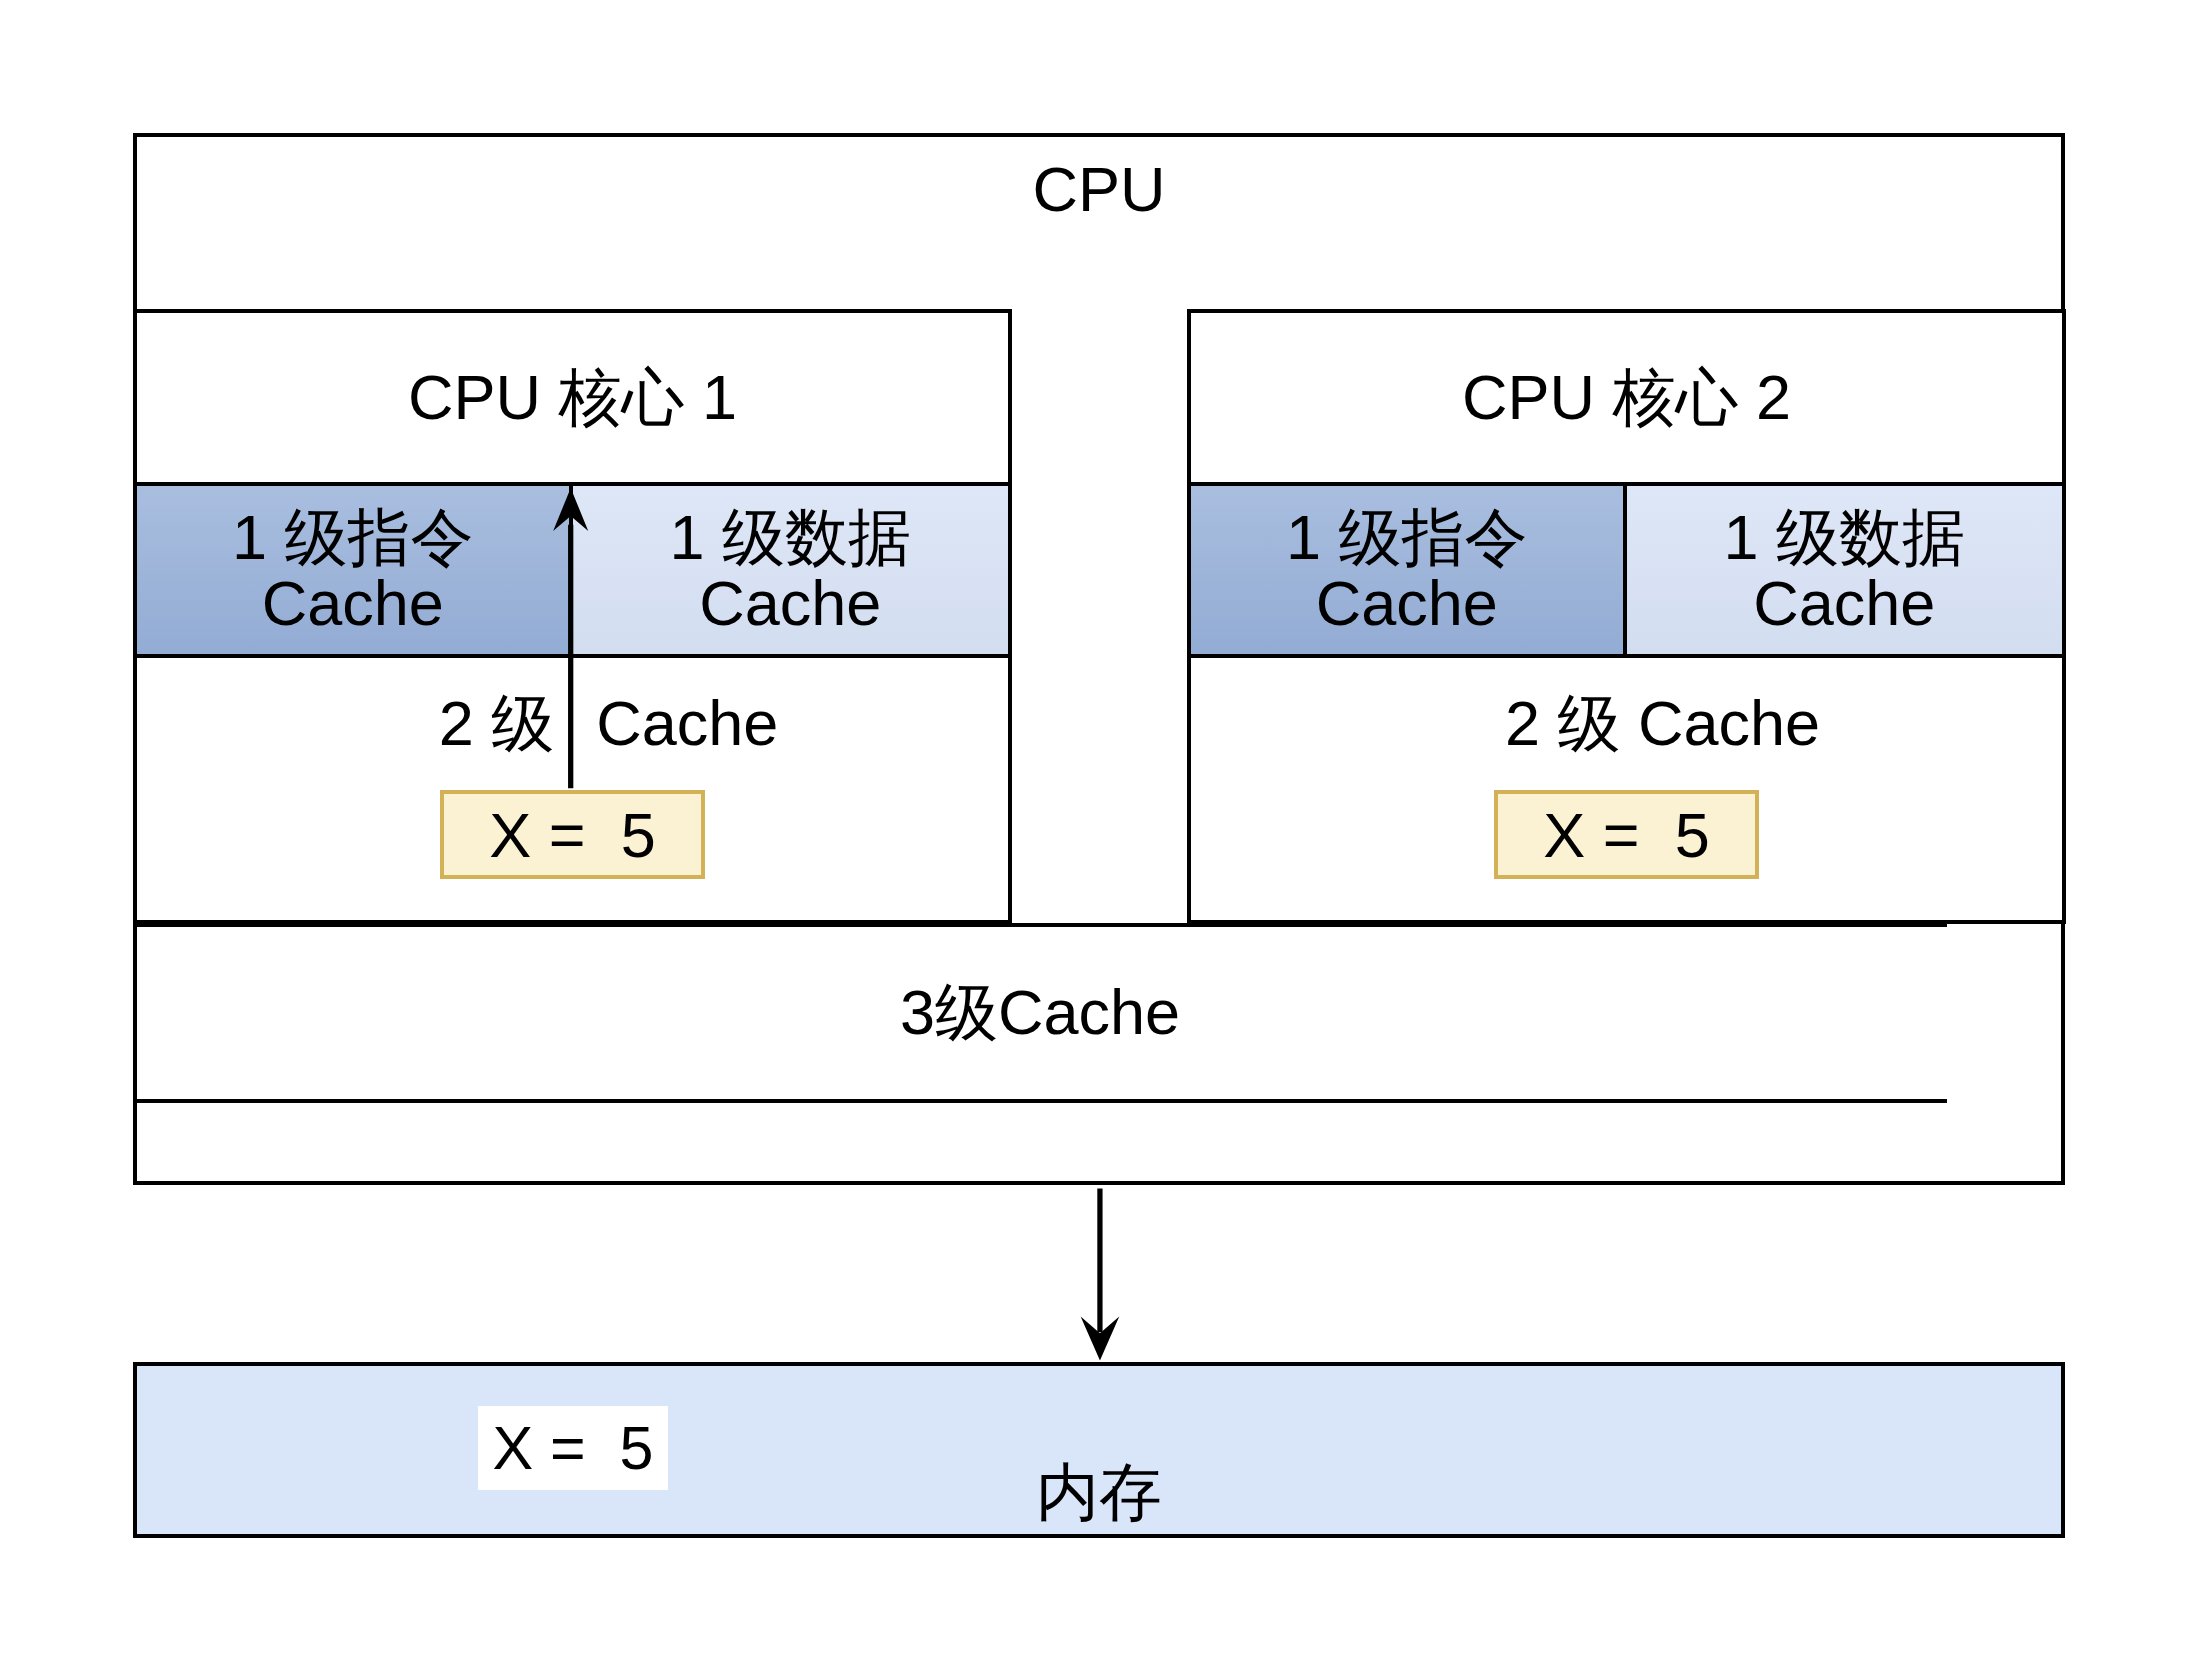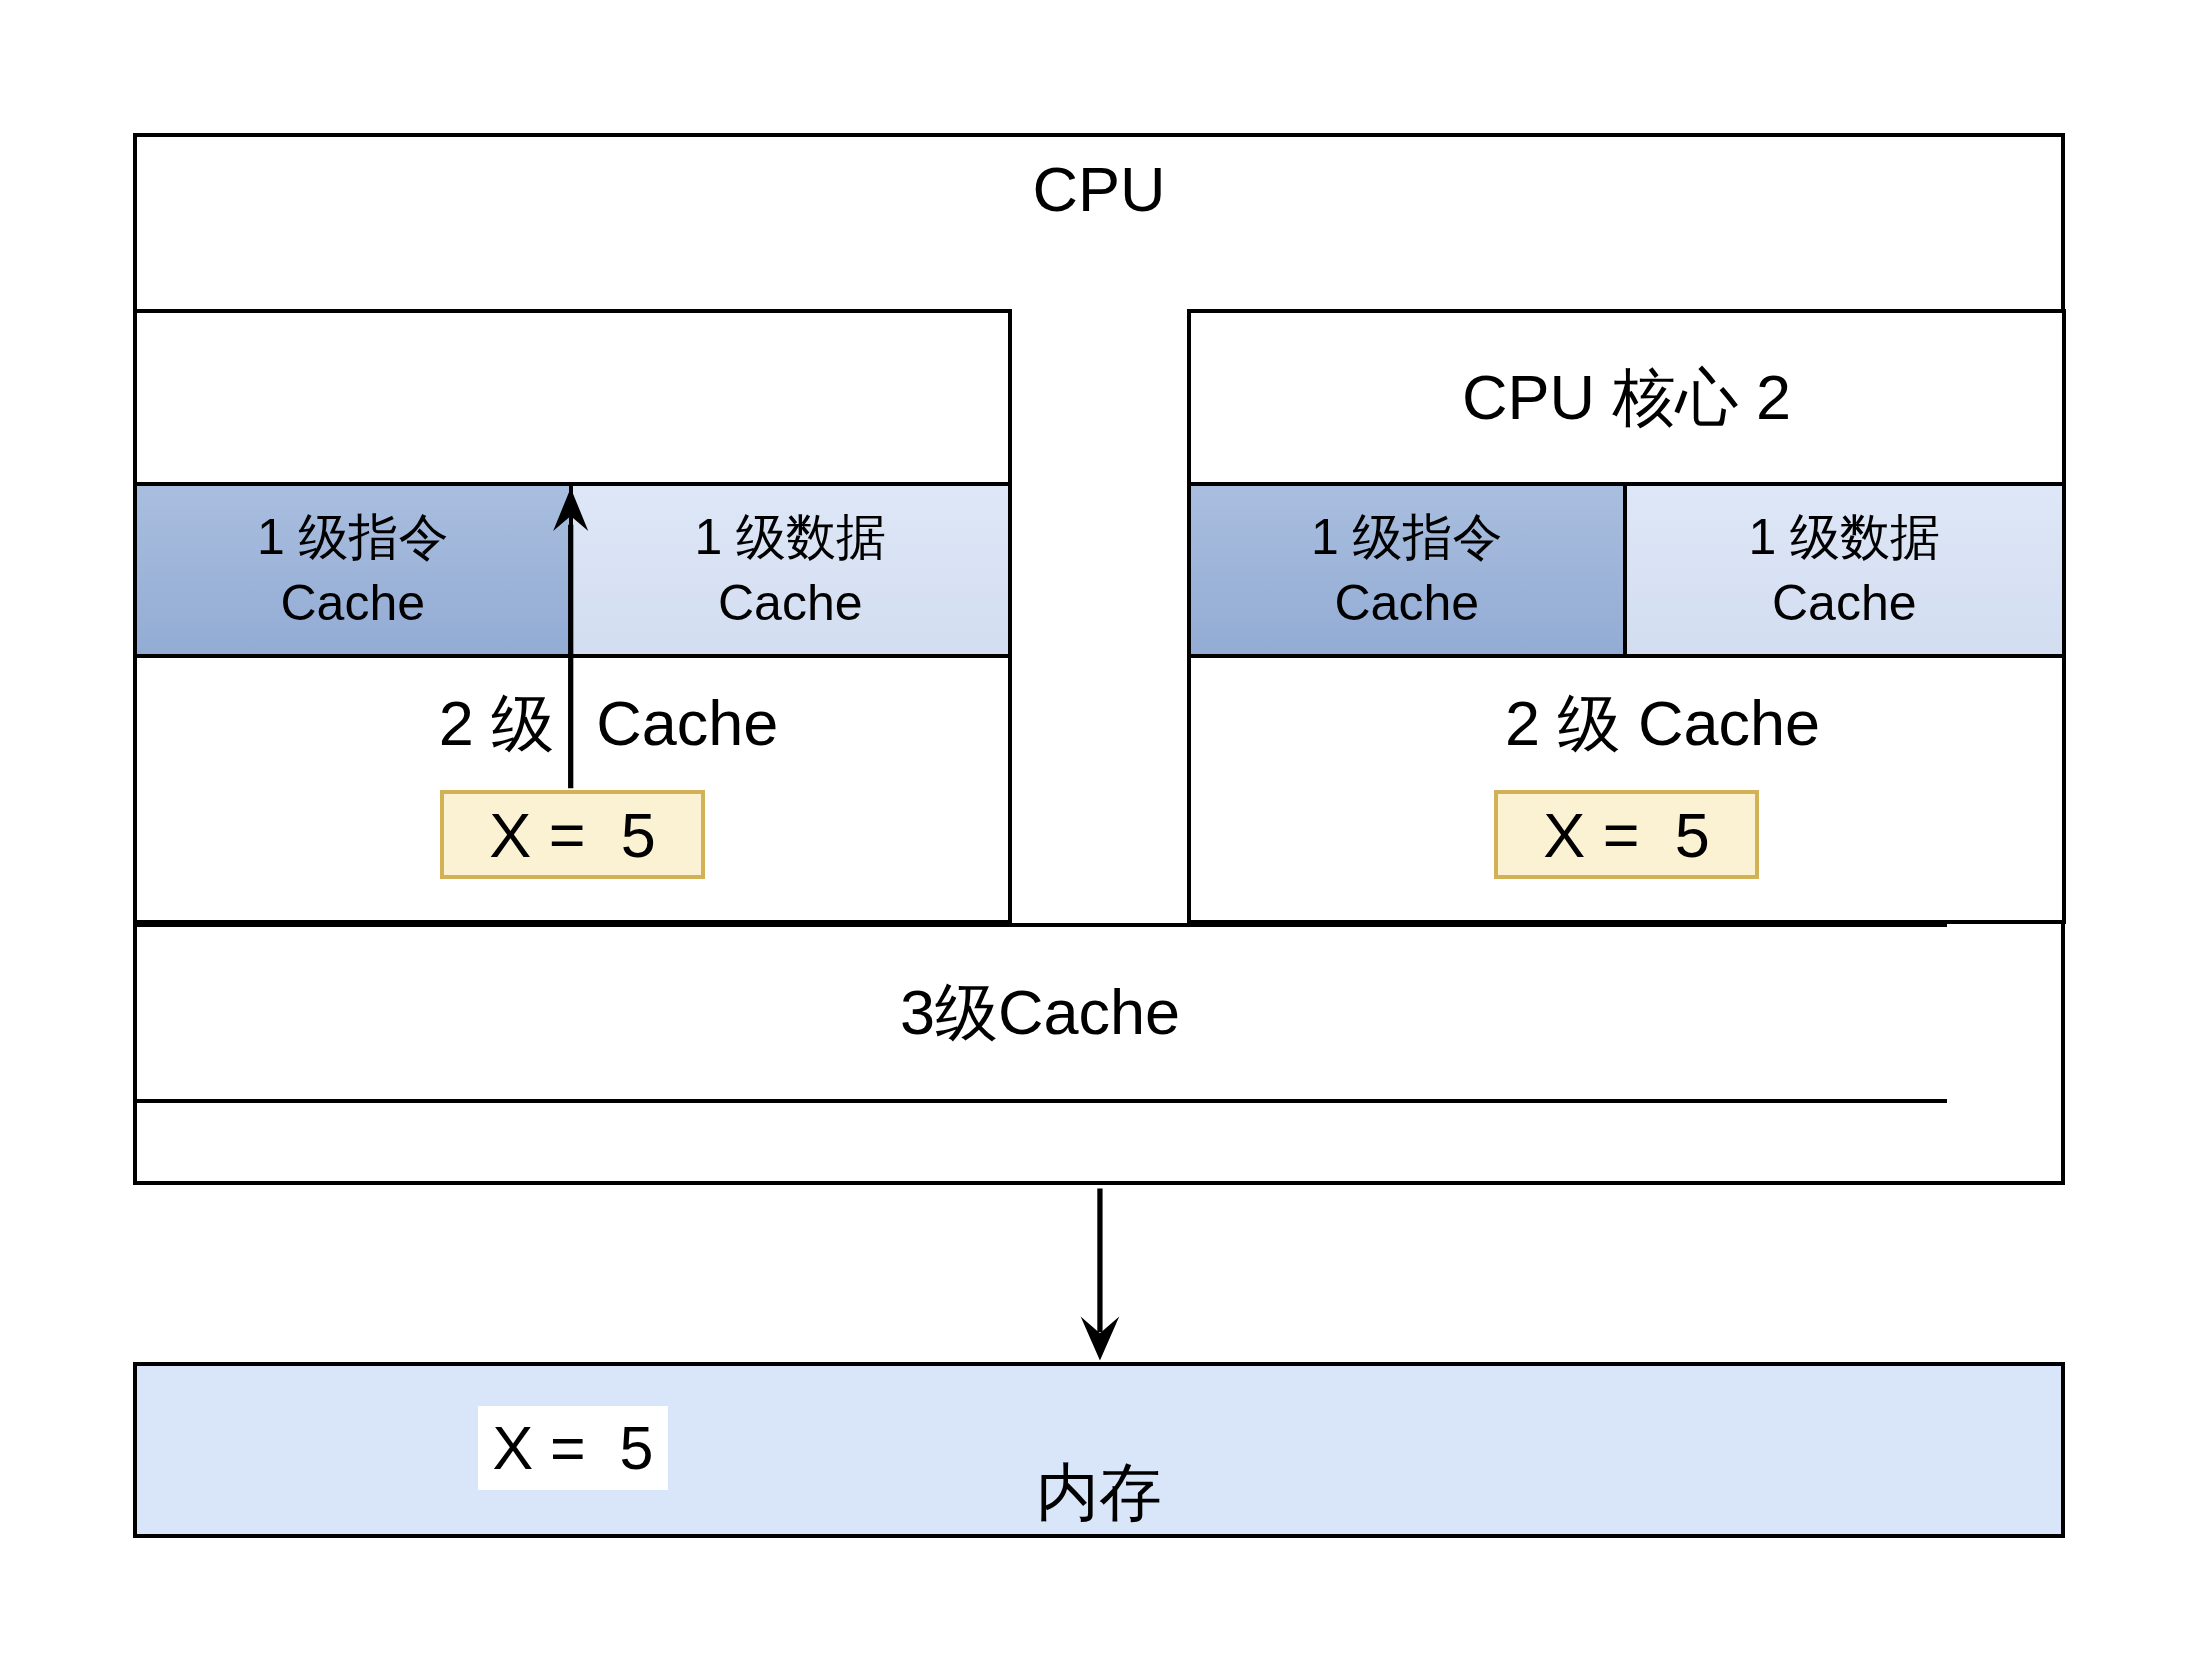--- a/index.html
+++ b/index.html
@@ -38,21 +38,21 @@
     position: absolute; left: 0; top: 169px; width: 100%; height: 176px;
     box-sizing: border-box;
     border-top: 4.4px solid var(--line-color, #000);
     border-bottom: 4.4px solid var(--line-color, #000);
     display: flex;
   }
   .l1-cell {
     flex: 1 1 50%;
     display: flex; flex-direction: column;
     align-items: center; justify-content: center;
-    font-size: 50px; line-height: 66px; text-align: center;
+    font-size: 63px; line-height: 66px; text-align: center;
   }
   .l1-cell.instr {
     box-sizing: border-box;
     border-right: 4.4px solid var(--line-color, #000);
     background: linear-gradient(180deg, var(--l1-instruction-fill-top, #A9BEDF), var(--l1-instruction-fill-bottom, #93ACD4));
   }
   .l1-cell.data {
     background: linear-gradient(180deg, var(--l1-data-fill-top, #DEE7F7), var(--l1-data-fill-bottom, #D2DDF0));
   }
   .l2-label {
@@ -109,20 +109,21 @@
 </head>
 <body>
 
 <div class="canvas">
 
   <div class="box cpu-box">
     <div class="cpu-title">CPU</div>
   </div>
 
   <div class="box core-box core1">
+    <div class="core-title">CPU 核心 1</div>
     <div class="l1-row">
       <div class="l1-cell instr">
         <div>1 级指令</div>
         <div>Cache</div>
       </div>
       <div class="l1-cell data">
         <div>1 级数据</div>
         <div>Cache</div>
       </div>
     </div>

